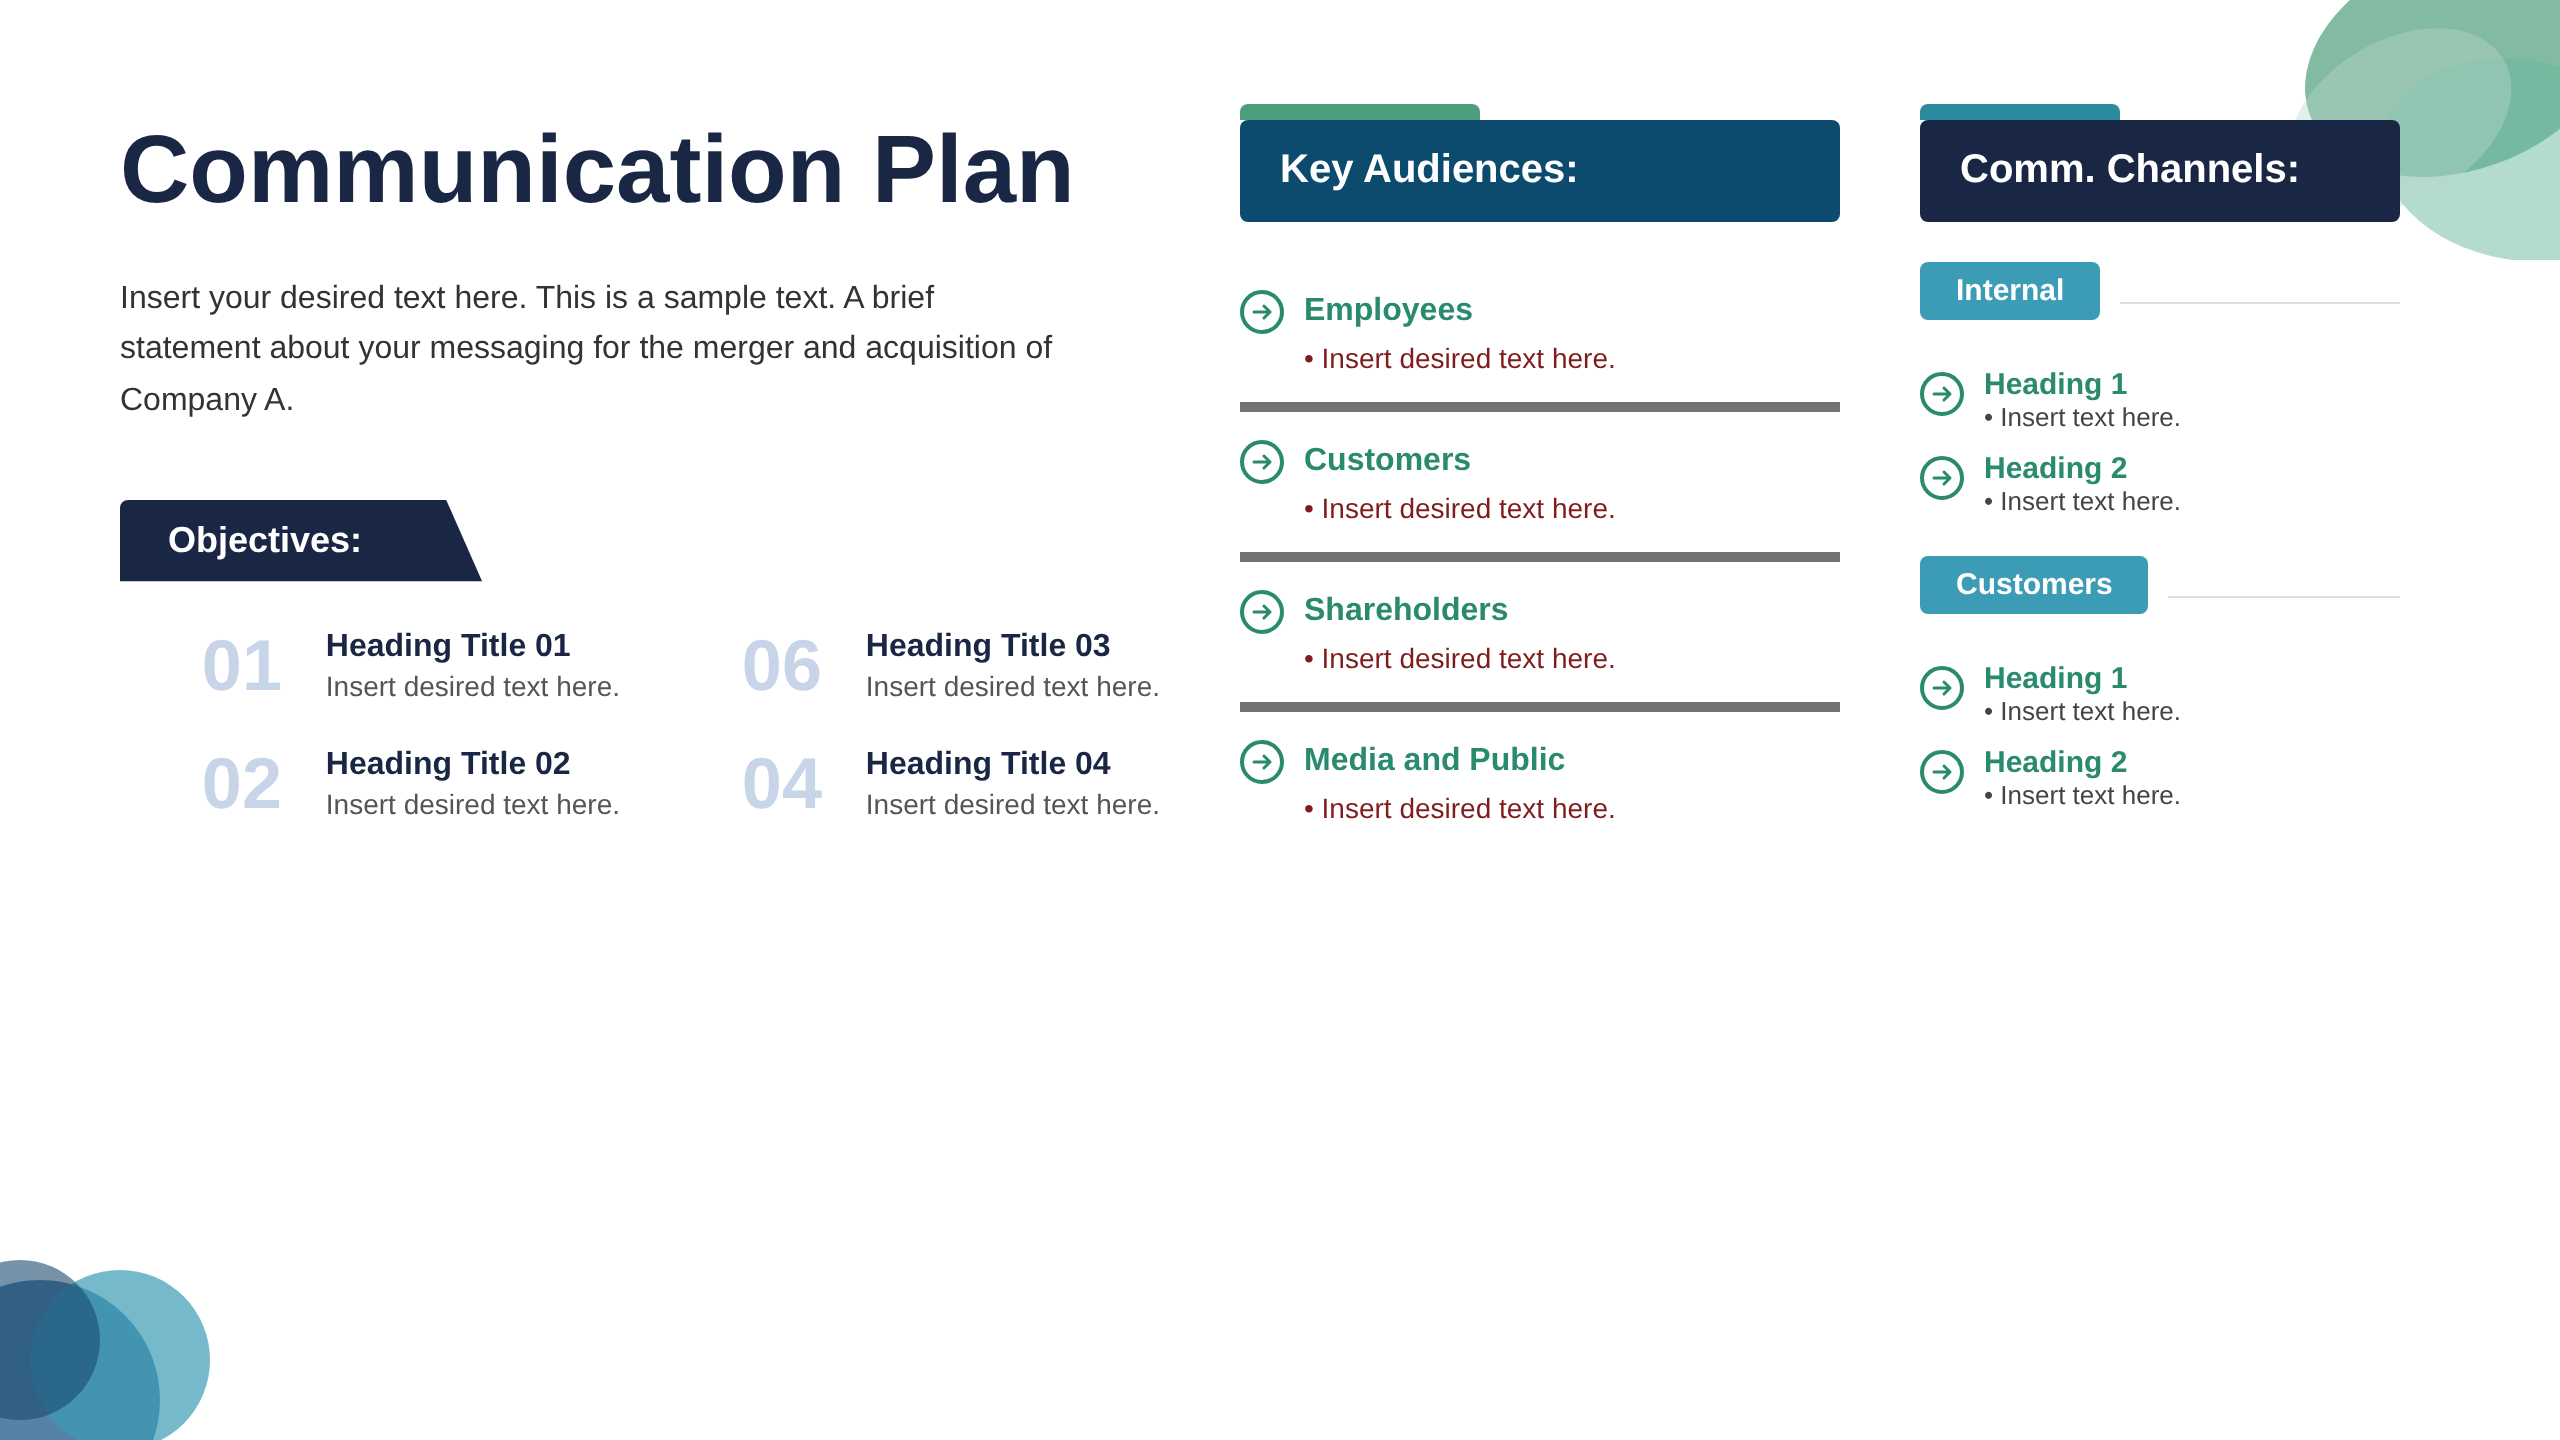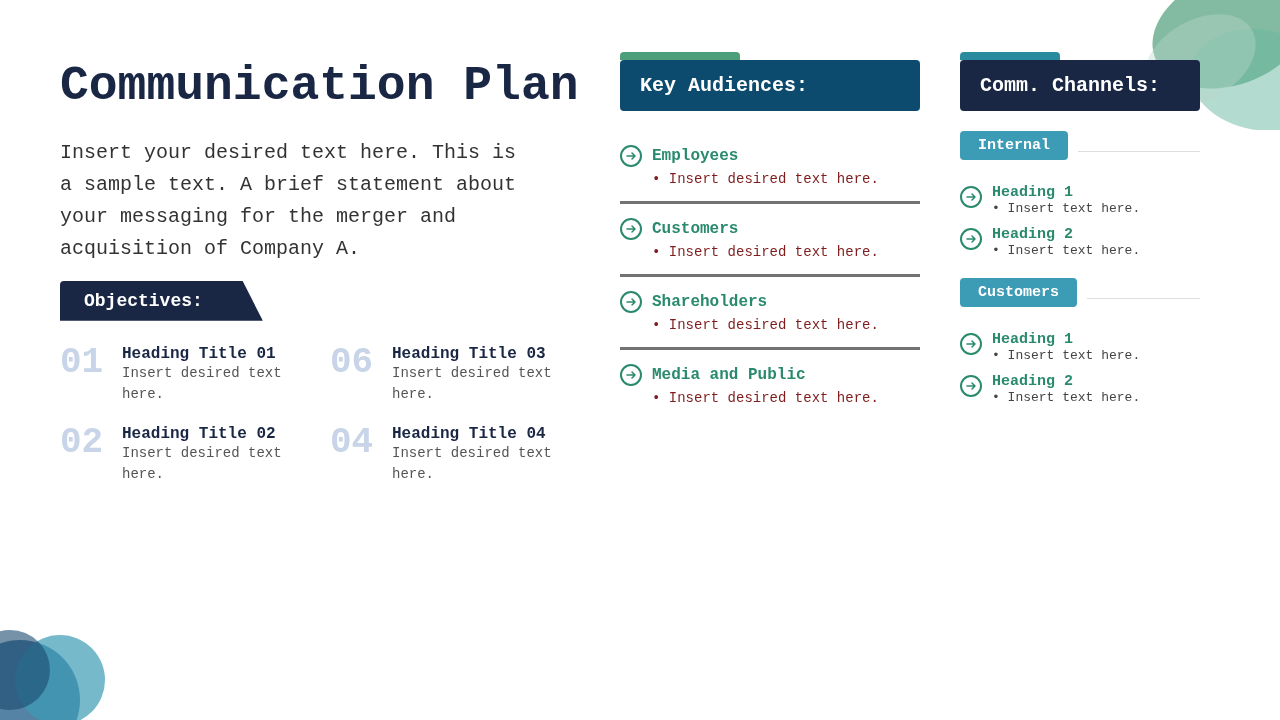--- a/index.html
+++ b/index.html
@@ -44,42 +44,41 @@
     
     .main-container {
       position: absolute;
       top: 0;
       left: 0;
       width: 1280px;
       height: 720px;
       display: flex;
       padding: 60px 80px 40px 60px;
       gap: 40px;
-      font-family: Liberation Mono, monospace;
     }
 
     
     .left-col {
       width: 520px;
       flex-shrink: 0;
     }
 
     .page-title {
       font-size: 48px;
       font-weight: 800;
       color: #1a2744;
       line-height: 1.1;
       margin-bottom: 24px;
     }
 
     .intro-text {
-      font-size: 20px;
+      font-size: 16px;
       color: #333;
       line-height: 1.6;
-      margin-bottom: 16px;
+      margin-bottom: 36px;
       max-width: 480px;
     }
 
     
     .objectives-header {
       background: #1a2744;
       color: #fff;
       font-size: 18px;
       font-weight: 700;
       padding: 10px 24px;
@@ -171,21 +170,21 @@
       left: 0;
       width: 100px;
       height: 8px;
       background: #2a8a9e;
       border-radius: 4px 4px 0 0;
     }
 
     
     .audience-item {
       padding: 14px 0;
-      border-bottom: 3px solid #737373;
+      border-bottom: 5px solid #737373;
     }
 
     .audience-item:last-child {
       border-bottom: none;
     }
 
     .audience-title {
       display: flex;
       align-items: center;
       gap: 10px;

